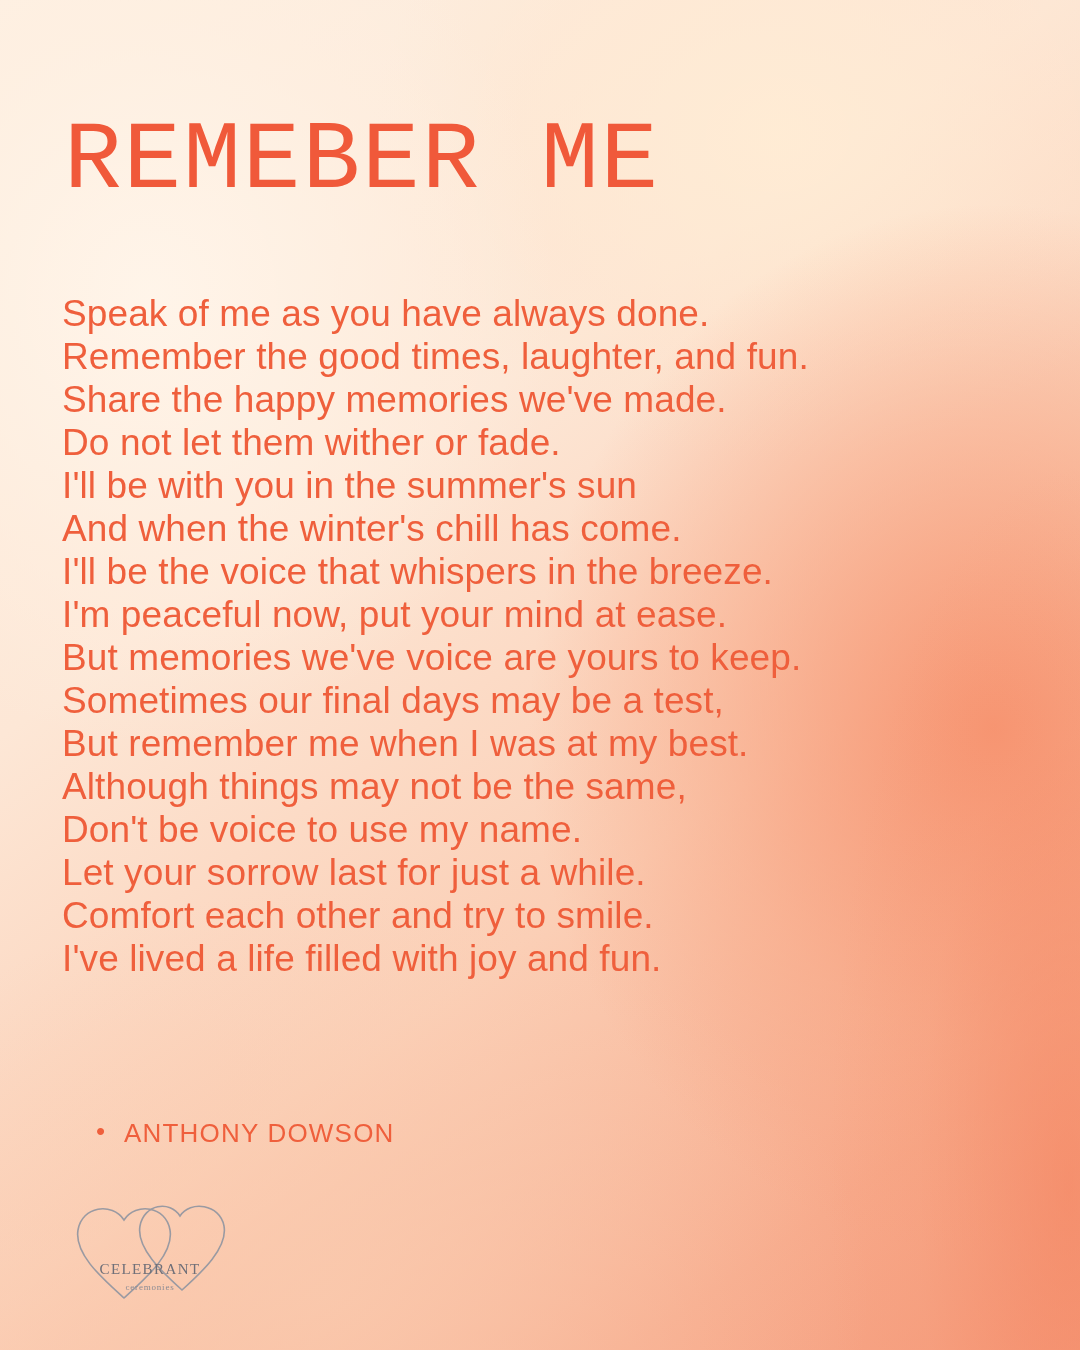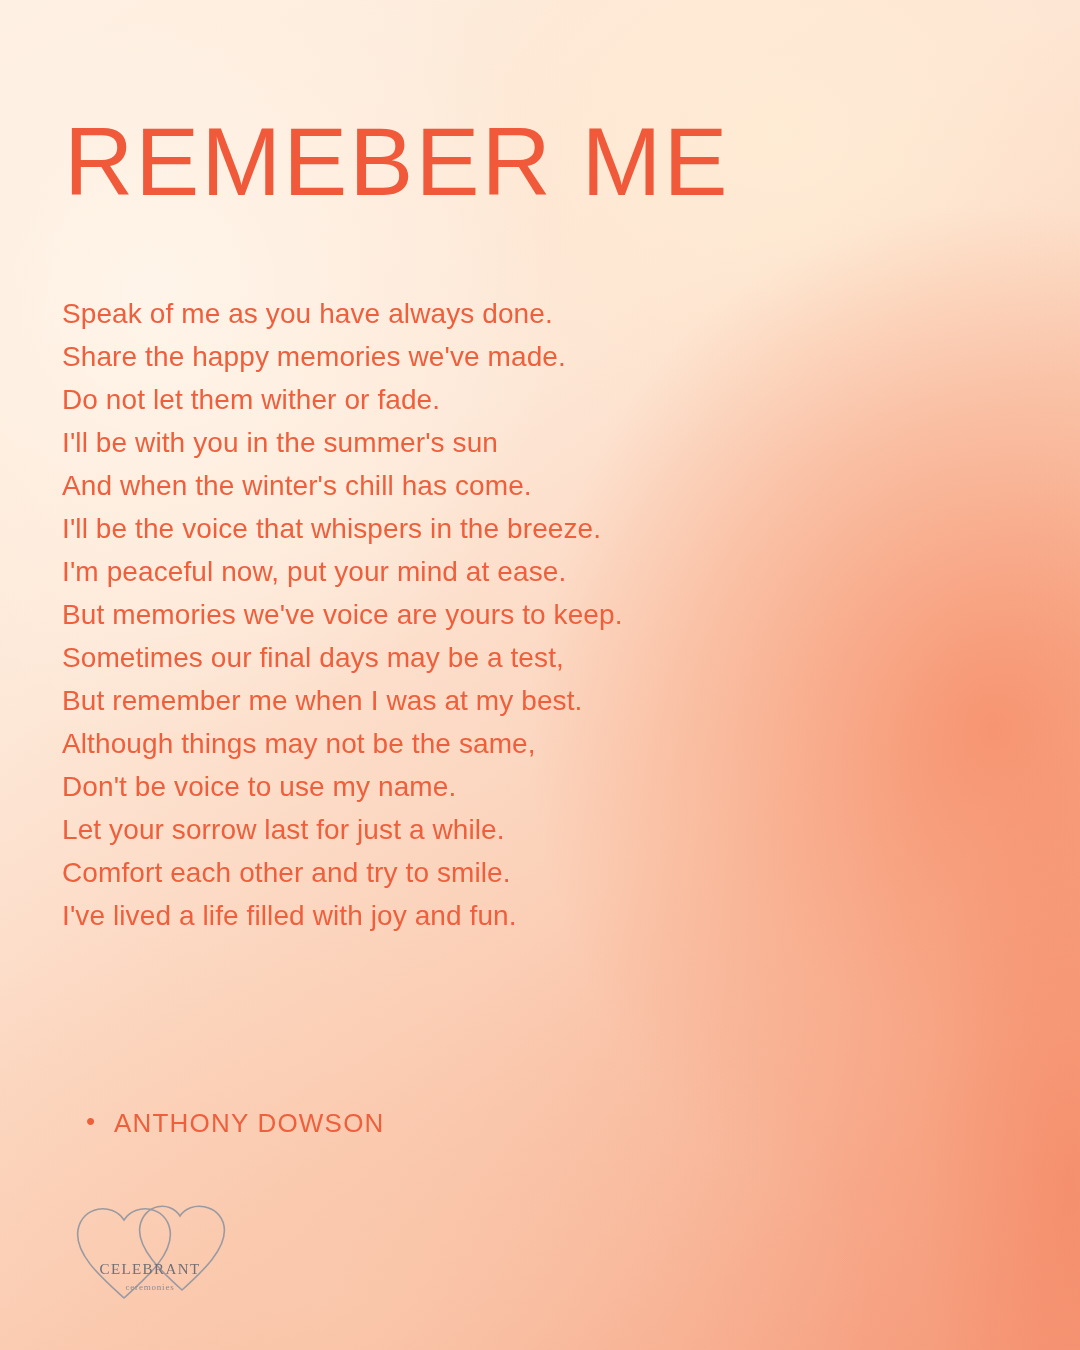--- a/index.html
+++ b/index.html
@@ -49,48 +49,48 @@
     position: relative;
     z-index: 2;
     width: 100%;
     height: 100%;
   }
 
   .title {
     position: absolute;
     left: 64px;
     top: 48px;
-    font-family: Liberation Sans, sans-serif;
+    font-family: Liberation Mono, monospace;
     font-size: 96px;
     line-height: 1.05;
     letter-spacing: 2px;
     color: #f0593a;
     font-weight: 400;
     white-space: nowrap;
   }
 
   .poem {
     position: absolute;
     left: 62px;
     top: 292px;
     width: 780px;
   }
   .poem-line {
     color: #ef5f3c;
-    font-size: 28px;
+    font-size: 37px;
     line-height: 43px;
     letter-spacing: 0.1px;
     white-space: nowrap;
   }
 
   .author-list {
     position: absolute;
     left: 62px;
     top: 1108px;
-    margin: 0;
+    margin: 10px;
     padding: 0;
     list-style: none;
   }
   .author-item {
     color: #ef5f3c;
     font-size: 26px;
     letter-spacing: 1.2px;
     padding-left: 52px;
     position: relative;
   }
@@ -124,20 +124,21 @@
   <div class="bg-layer bg-glow-4"></div>
   <div class="bg-layer bg-glow-2"></div>
   <div class="bg-layer bg-glow-5"></div>
 
   <div class="content">
 
     <h1 class="title">REMEBER ME</h1>
 
     <div class="poem">
       <div class="poem-line">Speak of me as you have always done.</div>
+      <div class="poem-line">Remember the good times, laughter, and fun.</div>
       <div class="poem-line">Share the happy memories we've made.</div>
       <div class="poem-line">Do not let them wither or fade.</div>
       <div class="poem-line">I'll be with you in the summer's sun</div>
       <div class="poem-line">And when the winter's chill has come.</div>
       <div class="poem-line">I'll be the voice that whispers in the breeze.</div>
       <div class="poem-line">I'm peaceful now, put your mind at ease.</div>
       <div class="poem-line">But memories we've voice are yours to keep.</div>
       <div class="poem-line">Sometimes our final days may be a test,</div>
       <div class="poem-line">But remember me when I was at my best.</div>
       <div class="poem-line">Although things may not be the same,</div>

